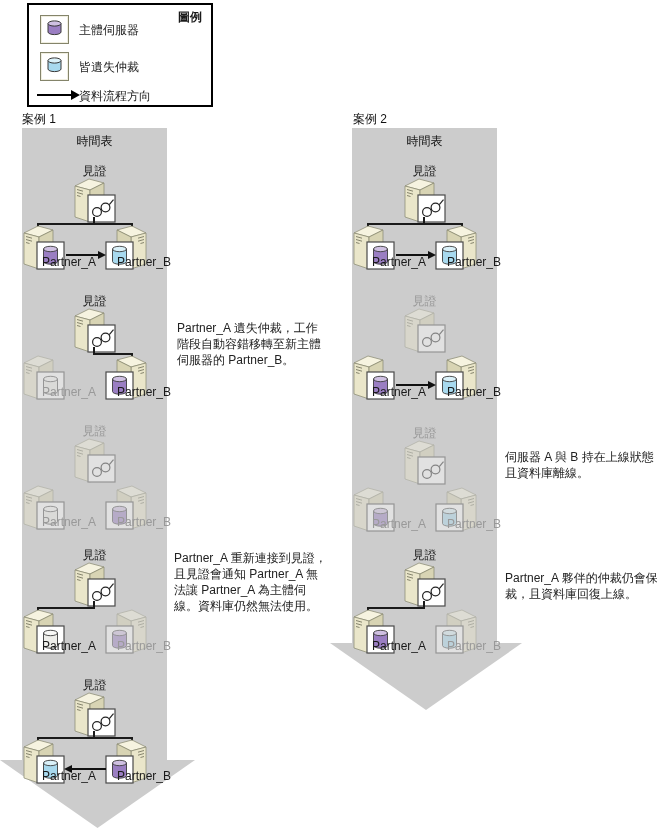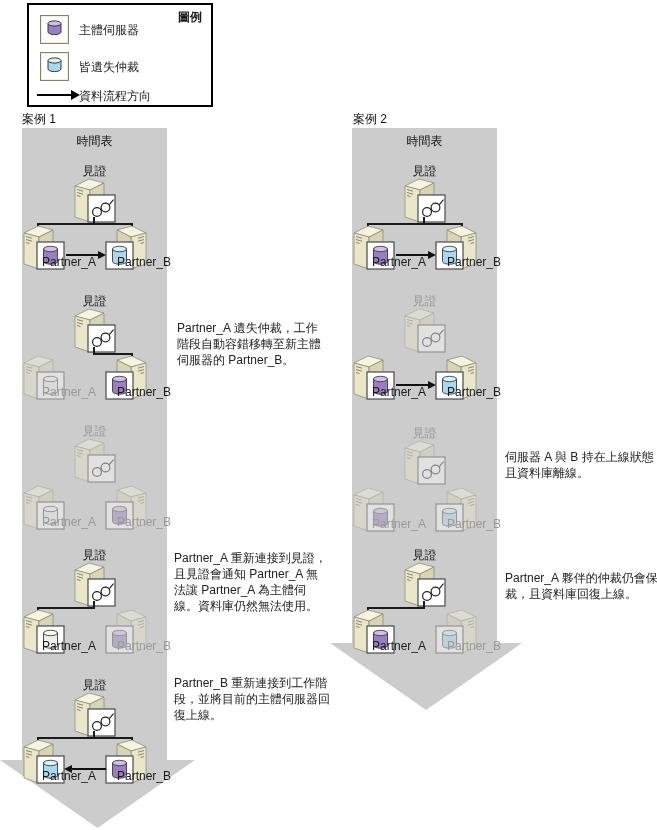--- a/index.html
+++ b/index.html
@@ -355,23 +355,20 @@
               <rect x="15" y="19" width="27" height="27" fill="#ffffff" stroke="#4a4a4a" stroke-width="1.2"></rect>
               <path d="M21.5 26 L21.5 38.5 A7 2.7 0 0 0 35.5 38.5 L35.5 26" fill="#9a7ec2" stroke="#3a3a3a" stroke-width="0.9"></path>
               <ellipse cx="28.5" cy="26" rx="7" ry="2.7" fill="#cfc0e2" stroke="#3a3a3a" stroke-width="0.9"></ellipse>
             </g>
           </svg></div>
         <div class="p-label" style="left: 0px; width: 74px;">Partner_A</div>
         <div class="p-label" style="left: 73px; width: 76px;">Partner_B</div>
         <div class="flow-shaft" style="left: 48px; width: 36px;"></div>
         <div class="flow-head-l" style="left: 42px;"></div>
       </div>
-      <div class="stage-text" style="left: 174px; top: 565px;">Partner_B 重新連接到工作階
-段，並將目前的主體伺服器回
-復上線。</div>
     </div>
 
   <div class="case-col" id="case-1" style="left:330px;top:110px;width:327px;height:720px">
     <div class="band-head" style="left: 0px; top: 533px; width: 192px; height: 67px; background: rgb(204, 204, 204);"></div>
     <div class="band" style="left: 22px; top: 18px; width: 145px; height: 515px; background: rgb(204, 204, 204);"></div>
     <div class="case-label" style="left:23px;top:1px">案例 2</div>
     <div class="timeline-label" style="left:22px;top:23px;width:145px">時間表</div>
   <div class="stage" style="left: 22px; top: 53px;">
         <div class="w-label">見證</div>
         <div class="icon" style="left: 51px; top: 13px;"><svg width="46" height="48" viewBox="0 0 46 48">

